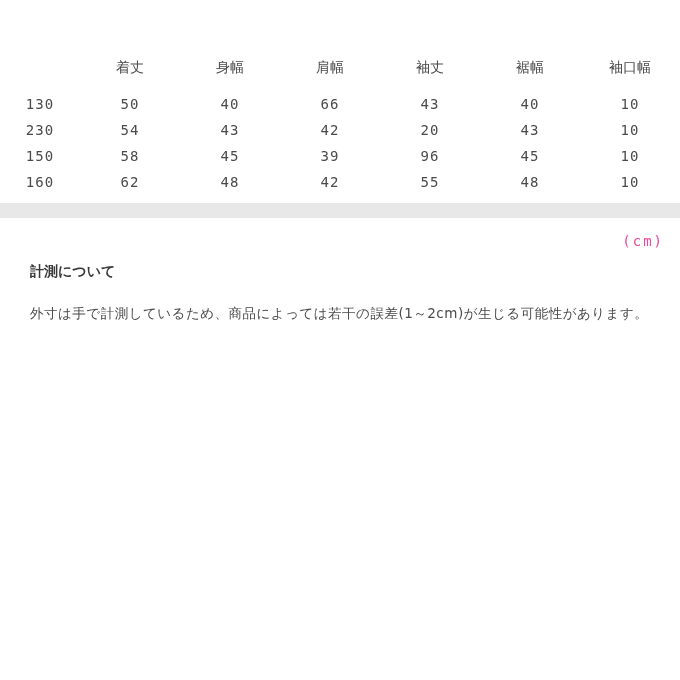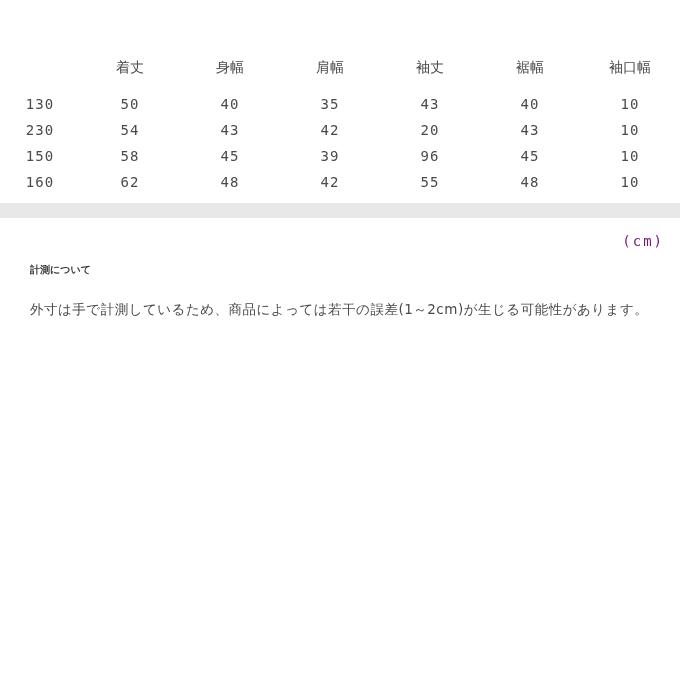--- a/index.html
+++ b/index.html
@@ -49,28 +49,28 @@
   }
 
   
   .unit-label {
     margin-top: 15px;
     text-align: right;
     padding-right: 16px;
     font-size: 14px;
     font-family: "DejaVu Sans Mono", "Liberation Mono", monospace;
     letter-spacing: 2px;
-    color: #701a75;
+    color: #ec4899;
   }
 
   
   .notes { padding-left: 30px; padding-right: 2px; }
   .notes-heading {
     margin-top: 14px;
-    font-size: 10px;
+    font-size: 14px;
     font-weight: bold;
     color: #3a3a3a;
   }
   .notes-body {
     margin-top: 24px;
     font-size: 13.5px;
     color: #4a4a4a;
     white-space: nowrap;
     letter-spacing: 0.5px;
   }
@@ -99,21 +99,21 @@
         <th>袖丈</th>
         <th>裾幅</th>
         <th>袖口幅</th>
       </tr>
     </thead>
     <tbody>
       <tr>
         <td class="num">130</td>
         <td class="num">50</td>
         <td class="num">40</td>
-        <td class="num">35</td>
+        <td class="num">66</td>
         <td class="num">43</td>
         <td class="num">40</td>
         <td class="num">10</td>
       </tr>
       <tr>
         <td class="num">230</td>
         <td class="num">54</td>
         <td class="num">43</td>
         <td class="num">42</td>
         <td class="num">20</td>

